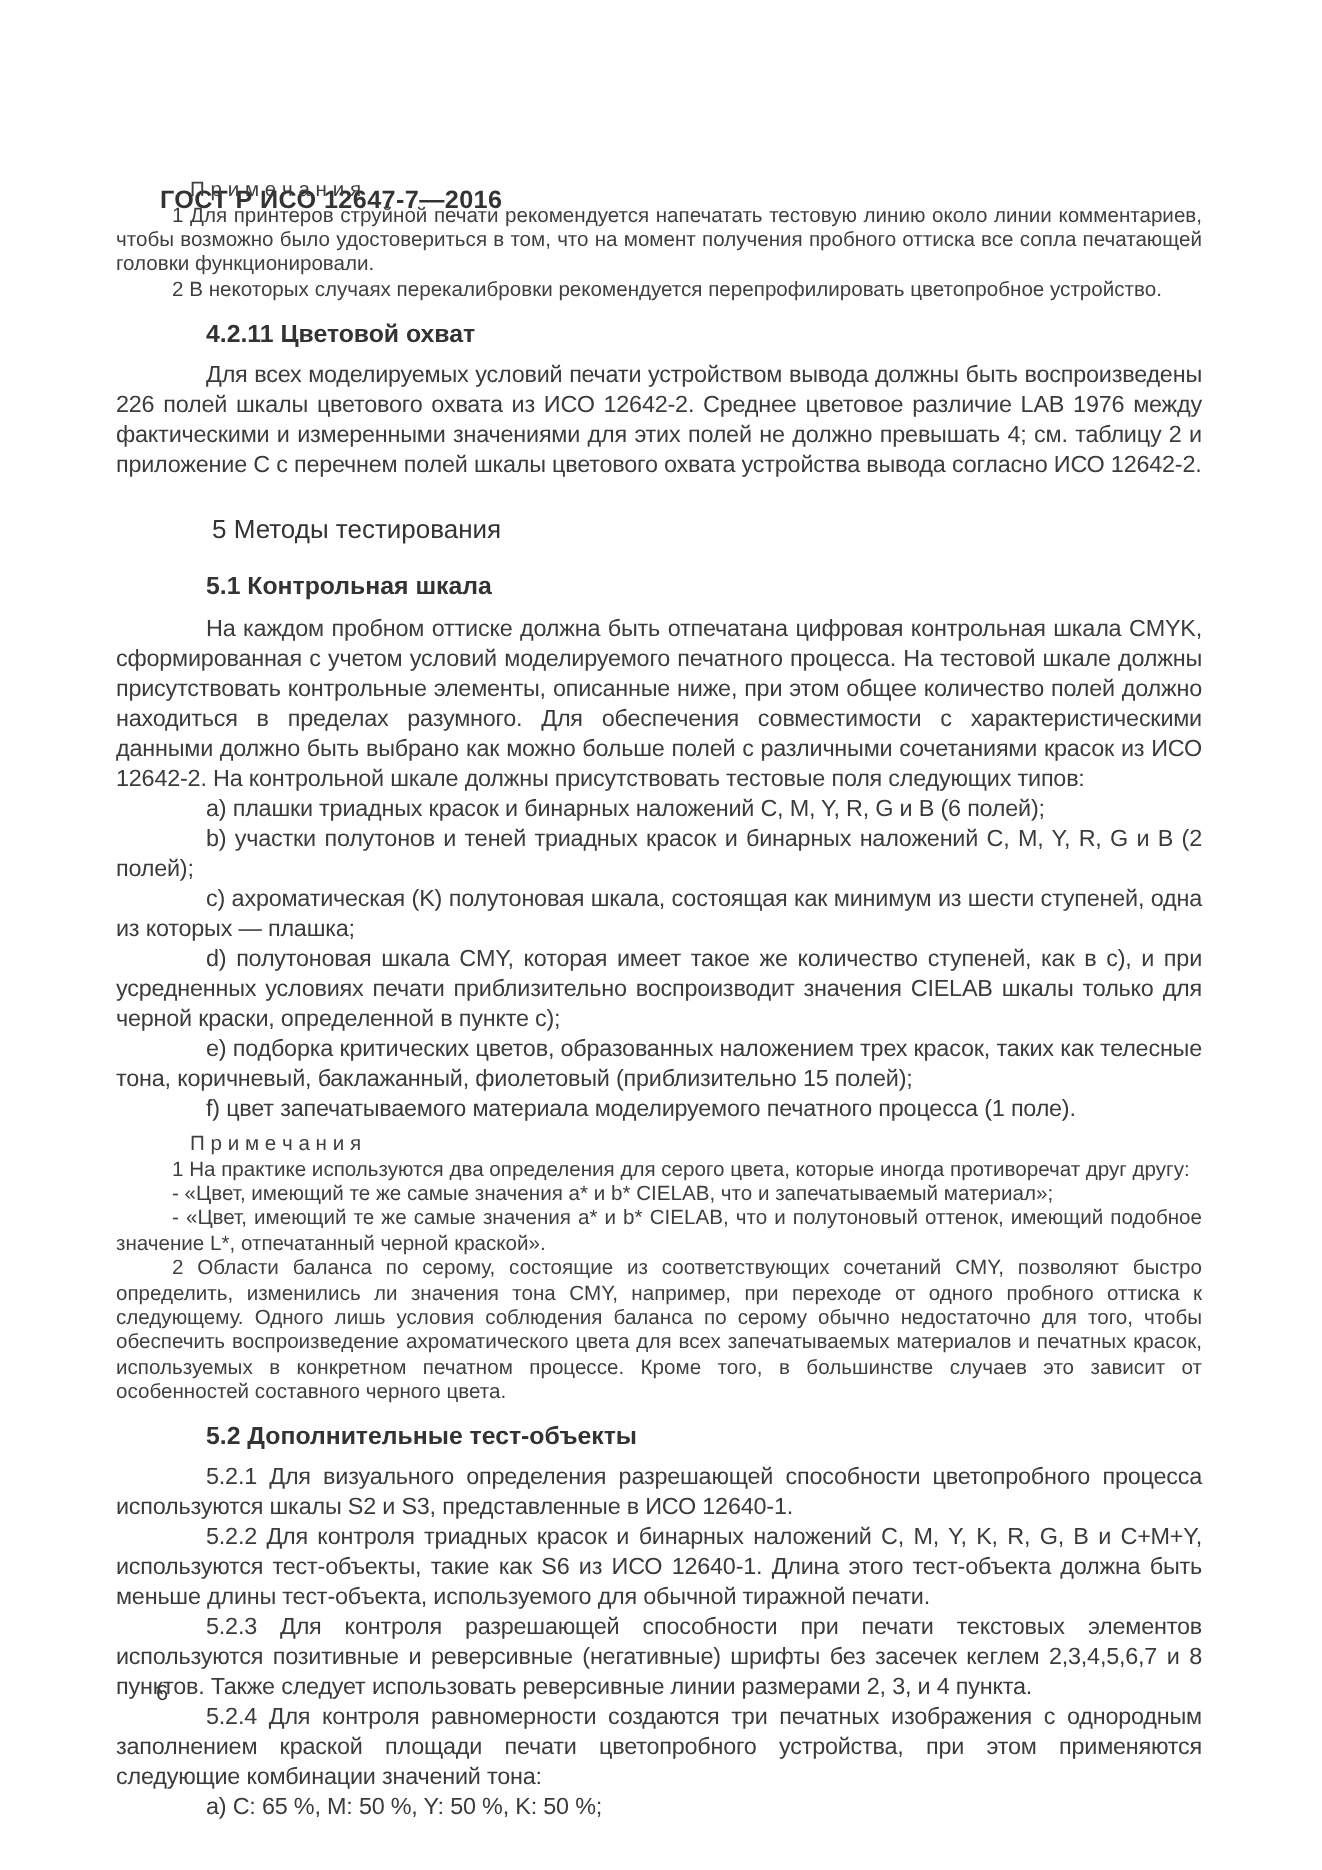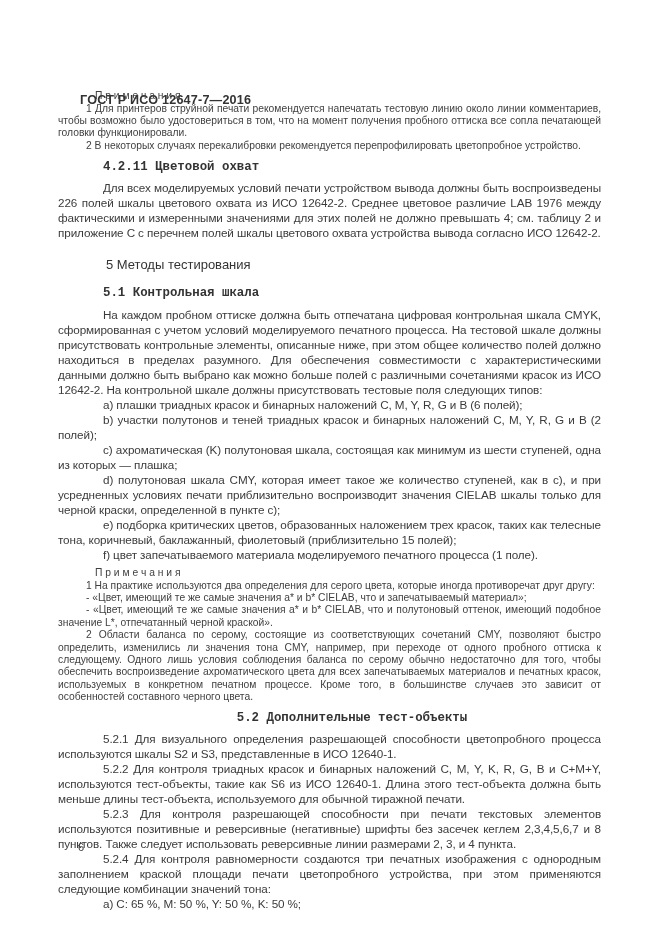--- a/index.html
+++ b/index.html
@@ -29,23 +29,23 @@
     font-size:10.3px;line-height:12.4px;
     text-align:justify;text-indent:28px;color:#3f3f3f;
   }
   .body-p{
     font-size:11.7px;line-height:15px;
     text-align:justify;text-indent:45px;
     letter-spacing:-0.1px;color:#3b3b3b;
   }
   .h-sub{
     font-size:12.4px;font-weight:bold;color:#333;
-    text-indent:45px;margin:8px 0 6px 0;font-family:Liberation Mono, monospace;
+    text-indent:45px;margin:8px 0 6px 0;
   }
-  .h-sub.after-notes{margin-top:7px;text-align:center;}
+  .h-sub.after-notes{margin-top:7px;}
   .h-main{
     font-size:13px;font-weight:normal;color:#333;
     margin:17px 0 0 48px;
   }
   .mt-h51{margin-top:14px;margin-bottom:7px;}
   .mt-notes{margin-top:5px;}
   .page-num{
     position:absolute;left:78px;top:841px;
     font-size:11px;color:#3b3b3b;
   }

